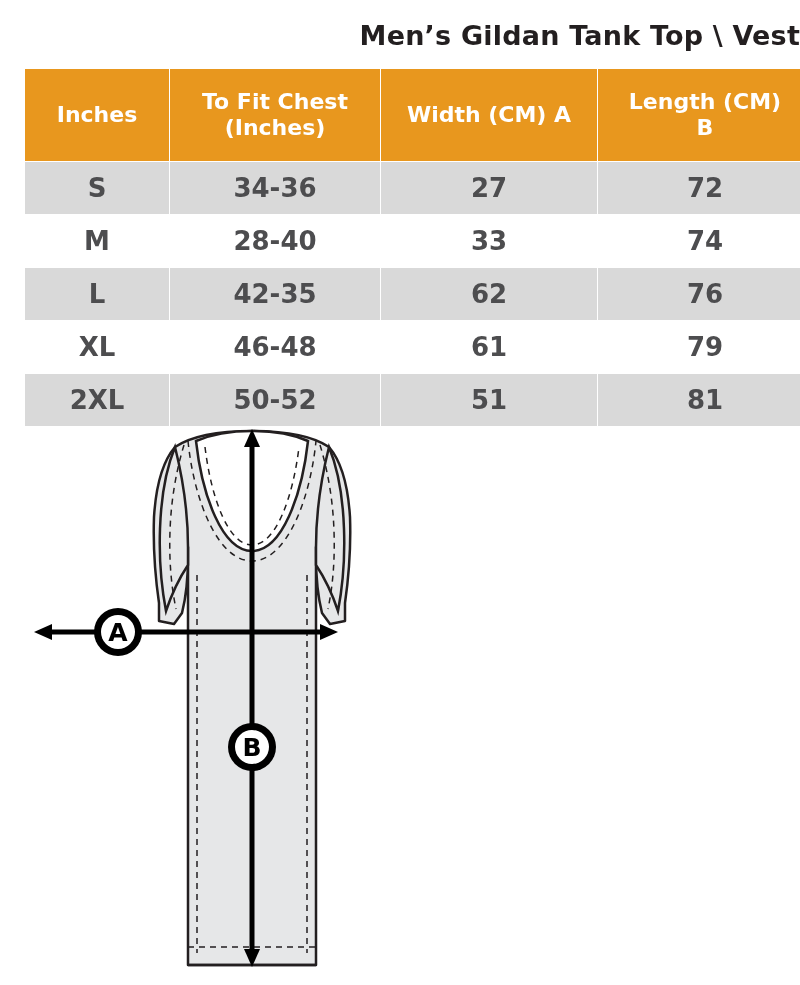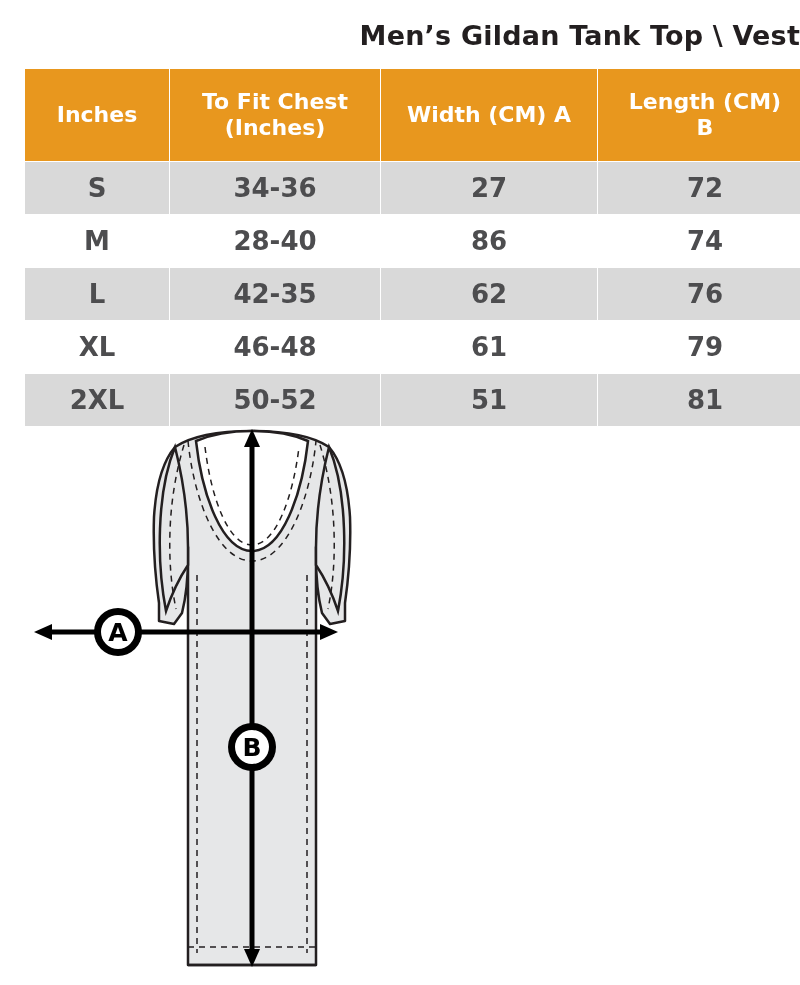--- a/index.html
+++ b/index.html
@@ -105,21 +105,21 @@
     <tbody>
       <tr class="row-shaded">
         <td>S</td>
         <td>34-36</td>
         <td>27</td>
         <td>72</td>
       </tr>
       <tr class="row-plain">
         <td>M</td>
         <td>28-40</td>
-        <td>86</td>
+        <td>33</td>
         <td>74</td>
       </tr>
       <tr class="row-shaded">
         <td>L</td>
         <td>42-35</td>
         <td>62</td>
         <td>76</td>
       </tr>
       <tr class="row-plain">
         <td>XL</td>

